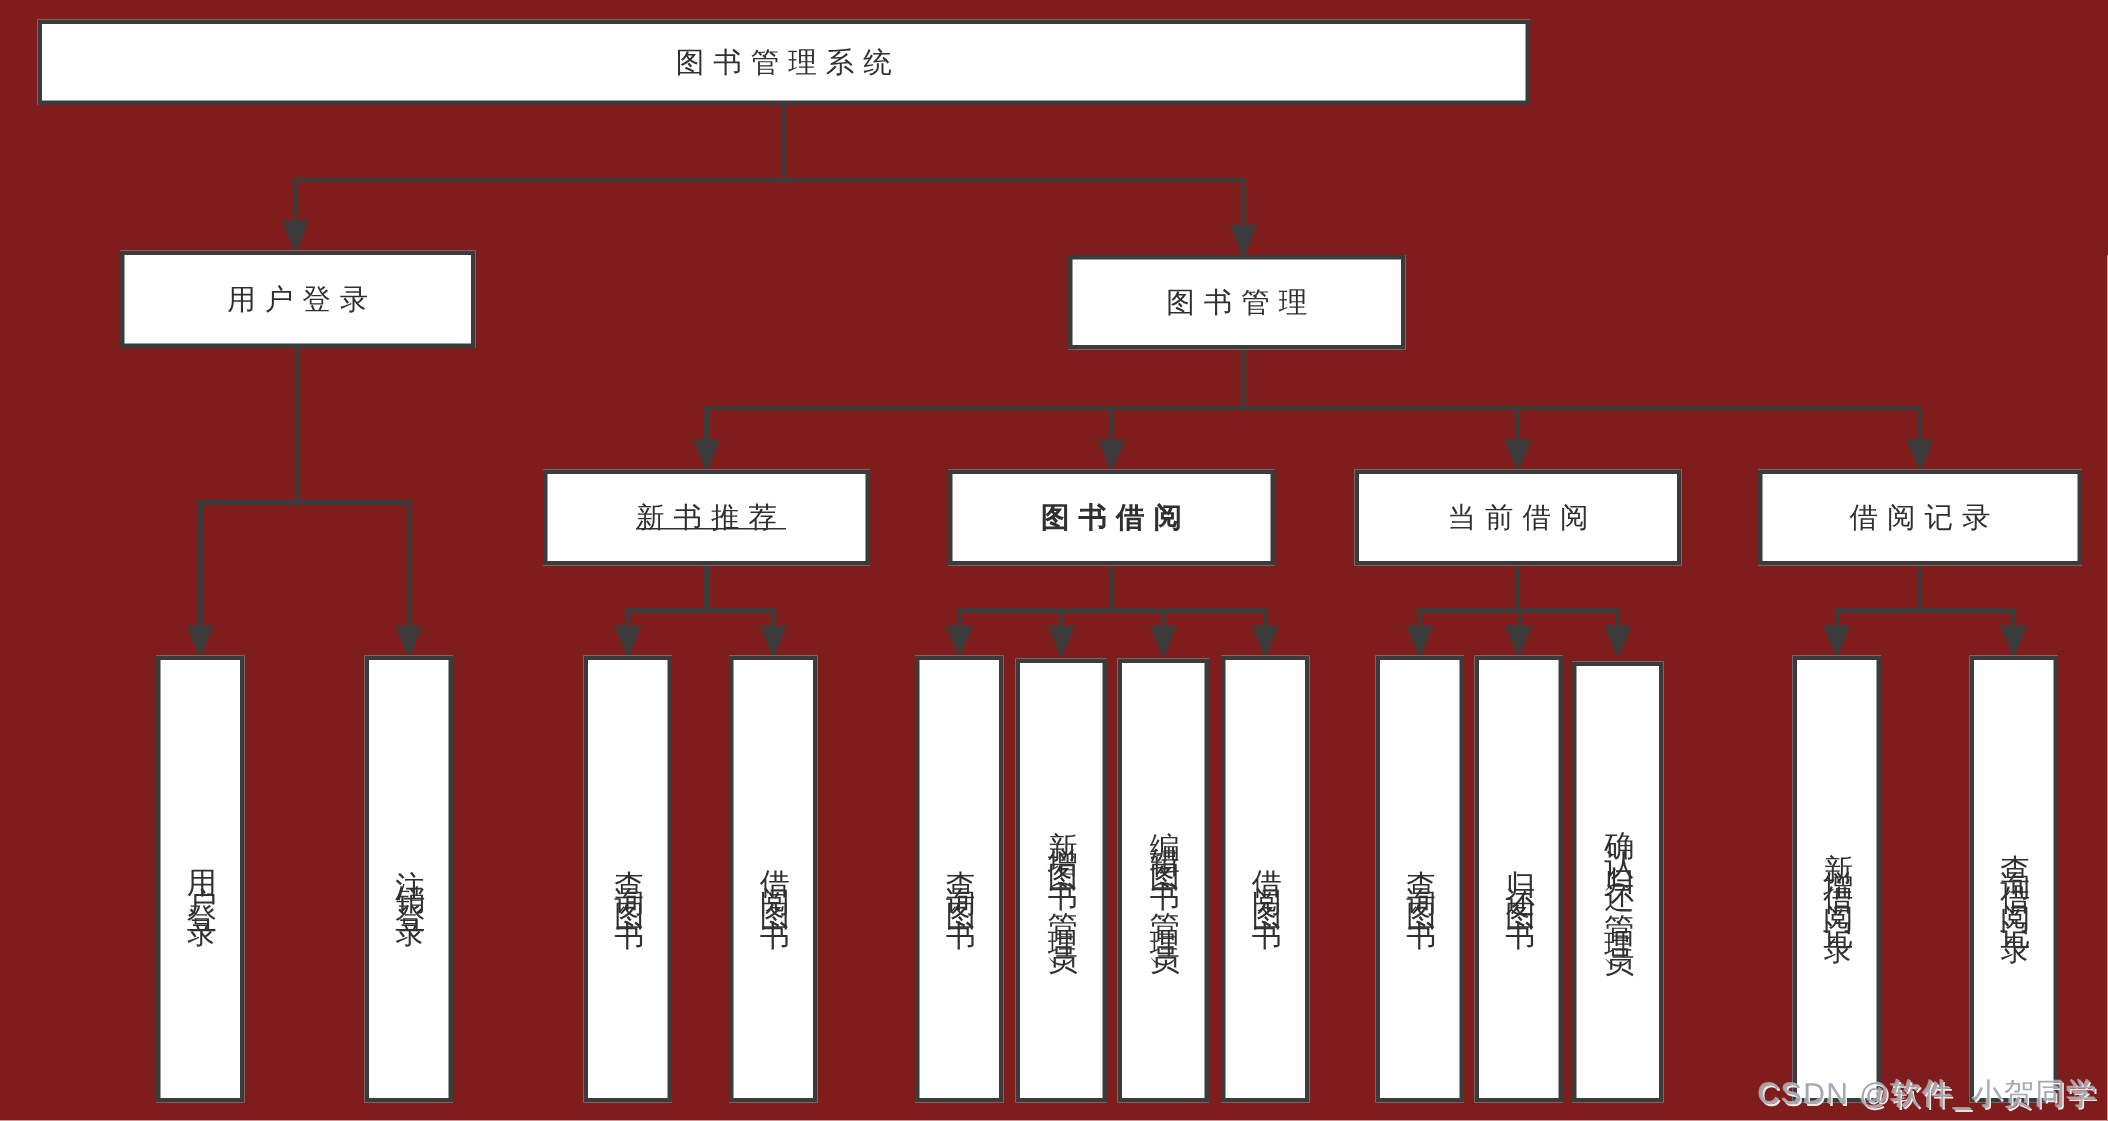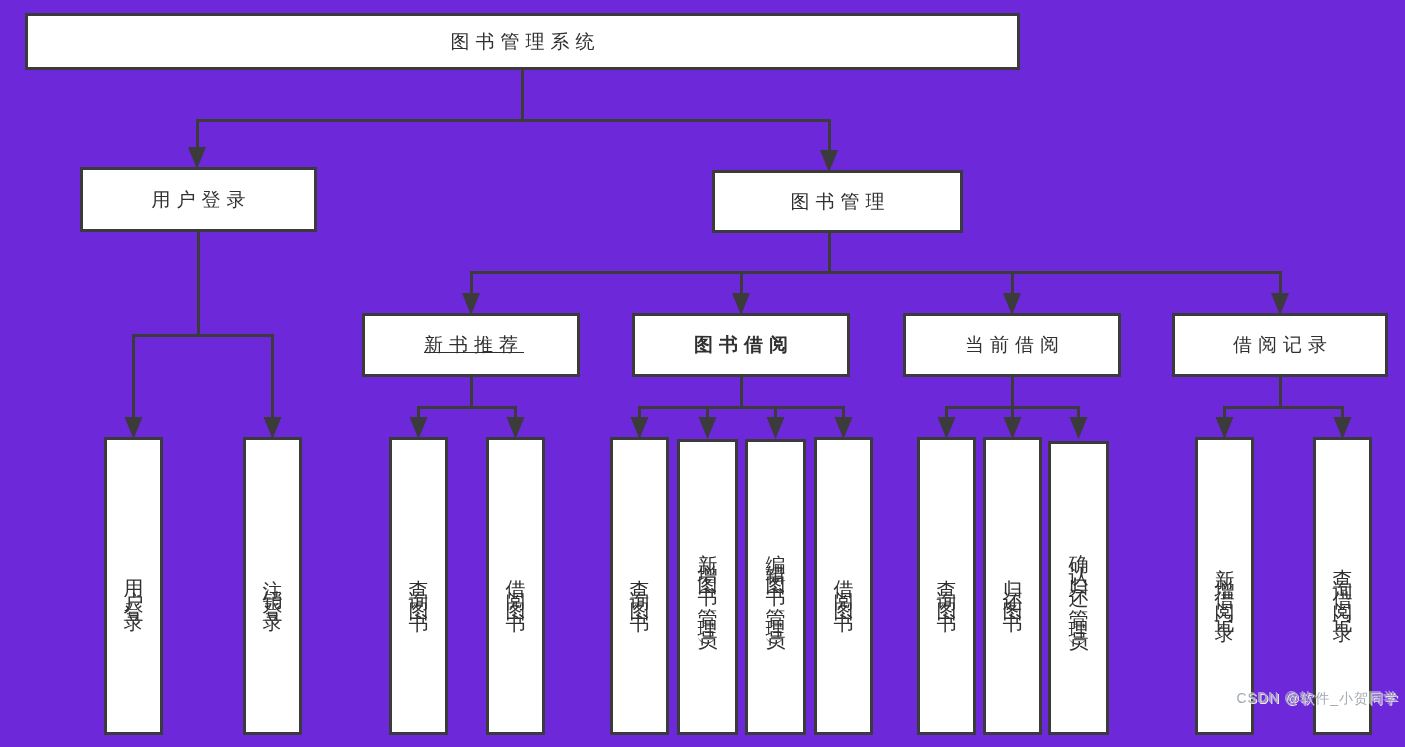--- a/index.html
+++ b/index.html
@@ -5,21 +5,21 @@
   html, body {
     margin: 0;
     padding: 0;
     background: #ffffff;
     font-family: "Liberation Sans", "DejaVu Sans", sans-serif;
   }
   .stage {
     position: relative;
     width: 1405px;
     height: 747px;
-    background: #6d28d9;
+    background: #7f1d1d;
     overflow: hidden;
   }
   svg.wires {
     position: absolute;
     left: 0; top: 0;
     width: 1405px; height: 747px;
   }
   svg.wires line {
     stroke: #3b3b3b;
     stroke-width: 3;
@@ -48,23 +48,23 @@
   .vbox .vtext {
     writing-mode: vertical-rl;
     text-orientation: mixed;
     font-size: 20px;
     letter-spacing: 11px;
     line-height: 1.15;
     color: #303030;
   }
   .watermark {
     position: absolute;
-    top: 690px;
+    top: 716px;
     right: 6px;
-    font-size: 14px;
+    font-size: 20px;
     letter-spacing: 1px;
     color: #a3aab3;
     text-shadow: 1px 1px 0 rgba(255,255,255,0.9), -1px -1px 0 rgba(255,255,255,0.5);
     white-space: nowrap;
     pointer-events: none;
     text-align: center;
   }
 </style>
 </head>
 <body>
@@ -133,21 +133,21 @@
     <polygon points="1333.5,417 1351.5,417 1342.5,439"></polygon>
   </svg>
 
   <div class="box hbox" style="left:25px; top:13px; width:995px; height:57px;">
     <span>图书管理系统</span>
   </div>
 
   <div class="box hbox" style="left:80px; top:167px; width:237px; height:65px;">
     <span>用户登录</span>
   </div>
-  <div class="box hbox" style="left:712px; top:170px; width:251px; height:63px;justify-content:center;">
+  <div class="box hbox" style="left:712px; top:170px; width:225px; height:63px;justify-content:center;">
     <span>图书管理</span>
   </div>
 
   <div class="box hbox" style="left:362px; top:313px; width:218px; height:64px;text-decoration:underline;">
     <span>新书推荐</span>
   </div>
   <div class="box hbox" style="left:632px; top:313px; width:218px; height:64px;font-weight:bold;">
     <span>图书借阅</span>
   </div>
   <div class="box hbox" style="left:1172px; top:313px; width:216px; height:64px;">

